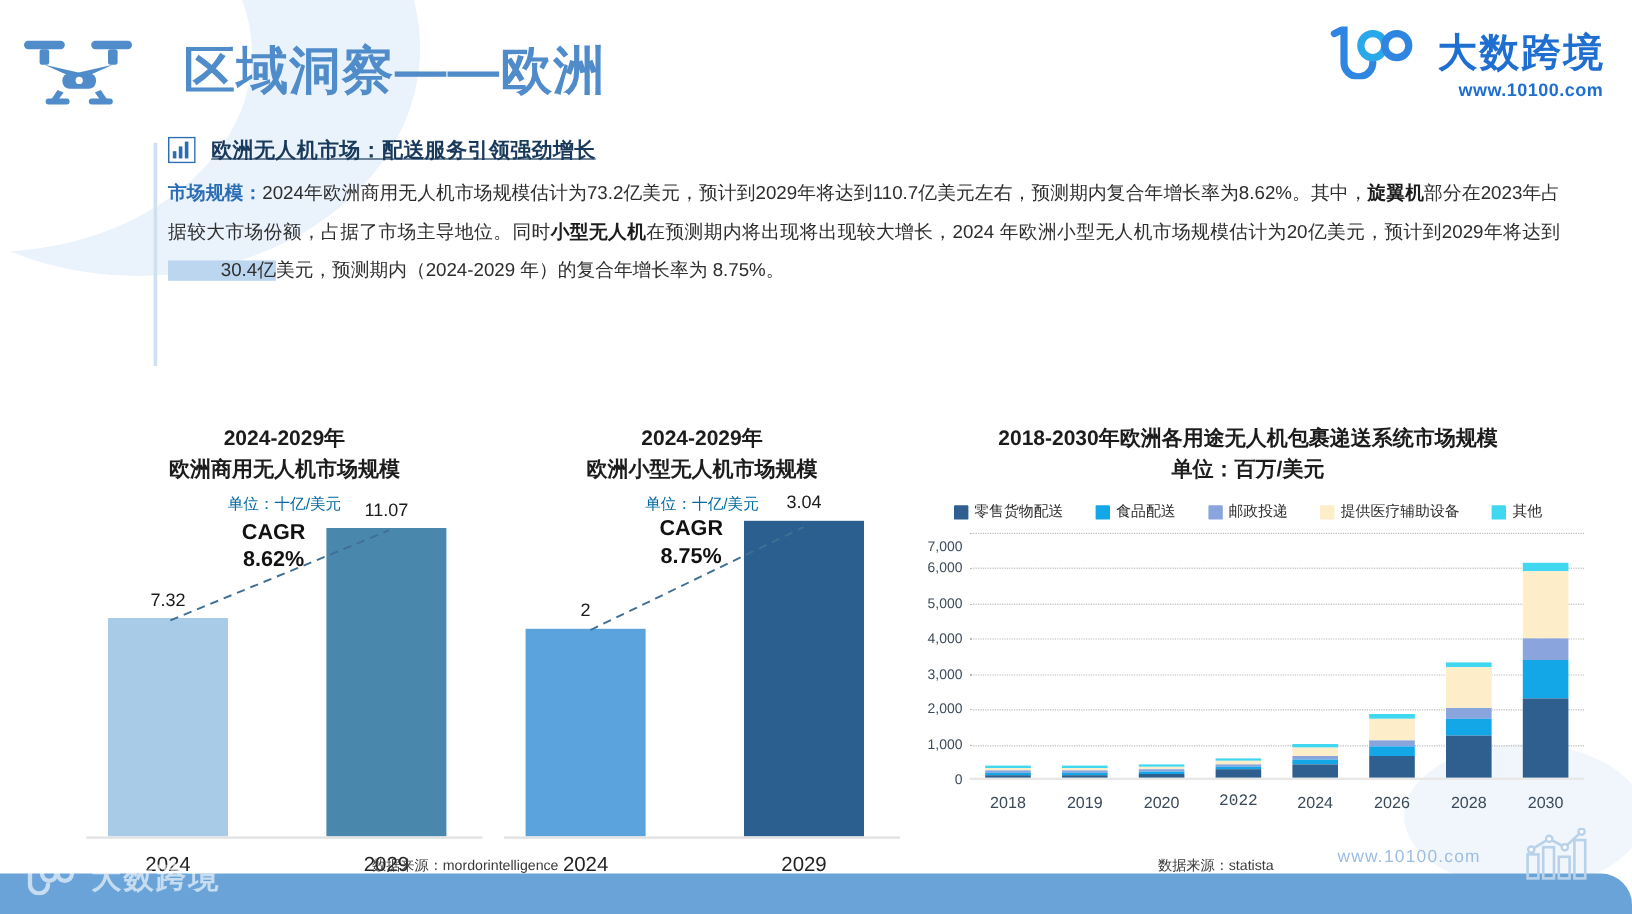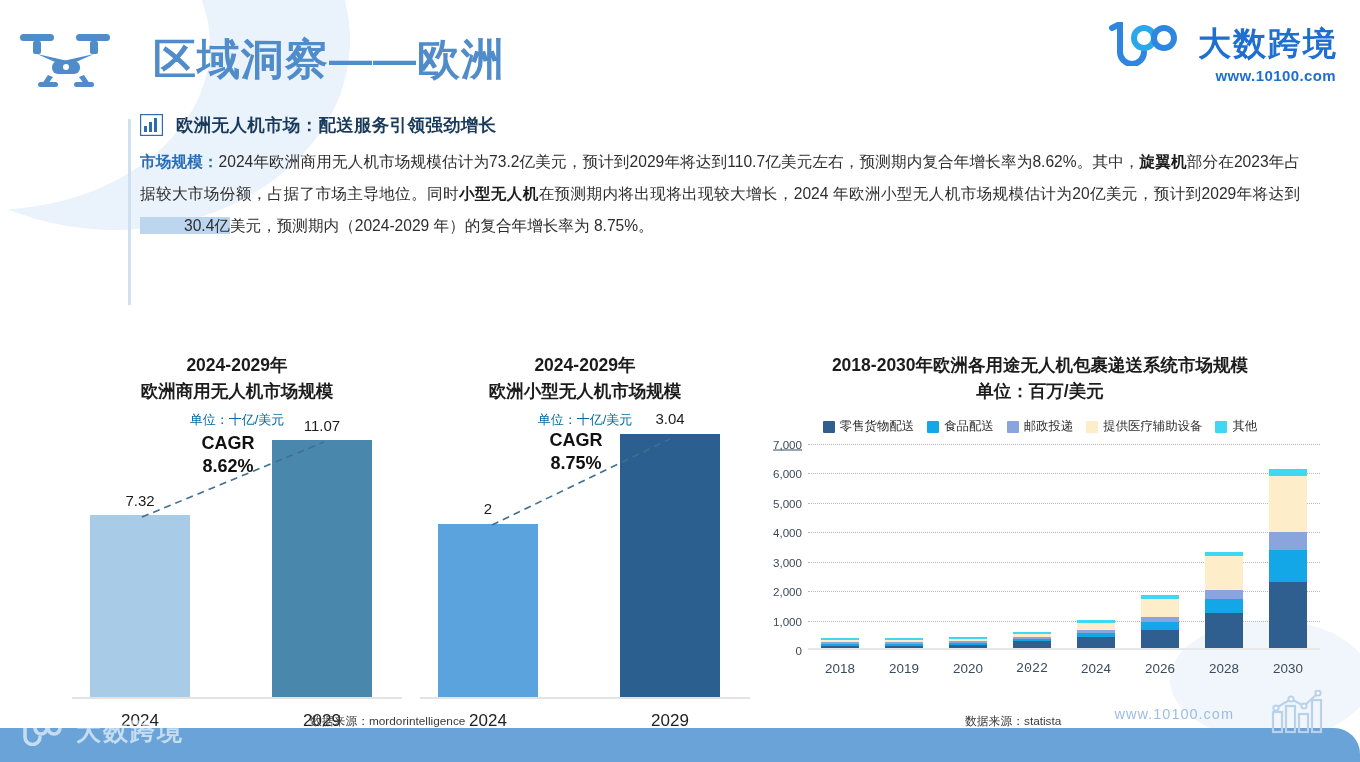--- a/index.html
+++ b/index.html
@@ -27,21 +27,21 @@
   .brand-mark{width:86px;height:44px;}
   .brand-name{font-size:33px;font-weight:700;color:#1f6fd0;letter-spacing:2px;
     line-height:40px;}
   .brand-url{font-size:15px;color:#1f6fd0;font-weight:700;letter-spacing:.4px;
     margin-top:1px;text-align:right;padding-right:2px;}
 
   
   .textblock{position:absolute;left:140px;top:113px;width:1160px;z-index:3;}
   .tb-head{display:flex;align-items:center;gap:13px;margin-bottom:9px;}
   .tb-head .bars-ico{width:23px;height:22px;}
-  .tb-head-label{font-size:17.5px;font-weight:700;color:#1a3a5c;letter-spacing:.3px;}
+  .tb-head-label{font-size:17.5px;font-weight:700;color:#1a3a5c;letter-spacing:.3px;text-decoration:underline;}
   .tb-rule{position:absolute;left:-12px;top:6px;width:3px;height:186px;background:#cfe0f0;}
   .para{font-size:15.6px;line-height:32px;color:#2e2e2e;text-align:justify;}
   .lbl{color:#2a6db5;font-weight:700;}
   .bold{font-weight:700;color:#1c1c1c;}
   .hl{background:#bdd6ef;padding-left:44px;}
 
   
   .chart-title{text-align:center;font-size:17.5px;font-weight:700;color:#1c1c1c;
     line-height:26px;}
   .chart-unit{text-align:center;font-size:13px;color:#0369a1;margin-top:7px;}
@@ -53,21 +53,21 @@
   .bar{position:absolute;bottom:2px;}
   .bar-val{position:absolute;text-align:center;font-size:15px;color:#1c1c1c;}
   .cagr{position:absolute;text-align:center;font-size:18px;font-weight:700;
     color:#111;line-height:23px;}
   .xlabels{position:relative;margin-top:12px;height:26px;}
   .xlab{position:absolute;text-align:center;font-size:17px;color:#222;}
   .dashline{position:absolute;}
 
   
   .stacked{position:absolute;left:760px;top:352px;width:560px;z-index:3;}
-  .legend{display:flex;justify-content:center;align-items:center;gap:13px;
+  .legend{display:flex;justify-content:center;align-items:center;gap:27px;
     margin-top:14px;flex-wrap:nowrap;}
   .lg{display:flex;align-items:center;gap:5px;font-size:12.4px;color:#2c2c2c;
     white-space:nowrap;}
   .lg-sw{width:12px;height:12px;display:inline-block;border-radius:1px;}
   .sc-wrap{position:relative;height:228px;margin-top:9px;}
   .sc-ylabels{position:absolute;left:0;top:0;width:42px;height:206px;}
   .sc-ylab{position:absolute;right:0;font-size:11.6px;color:#3b4a5a;
     transform:translateY(-50%);white-space:nowrap;}
   .sc-plot{position:absolute;left:48px;right:0;top:0;height:206px;}
   .grid{position:absolute;left:0;right:0;height:0;
@@ -246,21 +246,21 @@
 
   <div class="sc-wrap">
     <div class="sc-ylabels" id="sc-ylabels">
         <div class="sc-ylab" style="top: 206px;">0</div>
         <div class="sc-ylab" style="top: 176.571px;">1,000</div>
         <div class="sc-ylab" style="top: 147.143px;">2,000</div>
         <div class="sc-ylab" style="top: 117.714px;">3,000</div>
         <div class="sc-ylab" style="top: 88.2857px;">4,000</div>
         <div class="sc-ylab" style="top: 58.8571px;">5,000</div>
         <div class="sc-ylab" style="top: 29.4286px;">6,000</div>
-        <div class="sc-ylab" style="top: 0px; text-decoration: underline;">7,000</div>
+        <div class="sc-ylab" style="top: 12px;">7,000</div>
       </div>
     <div class="sc-plot" id="sc-plot">
       <div class="sc-base"></div>
     <div class="grid" style="top: 176.571px;"></div>
         <div class="grid" style="top: 147.143px;"></div>
         <div class="grid" style="top: 117.714px;"></div>
         <div class="grid" style="top: 88.2857px;"></div>
         <div class="grid" style="top: 58.8571px;"></div>
         <div class="grid" style="top: 29.4286px;"></div>
         <div class="grid" style="top: 0px;"></div>

